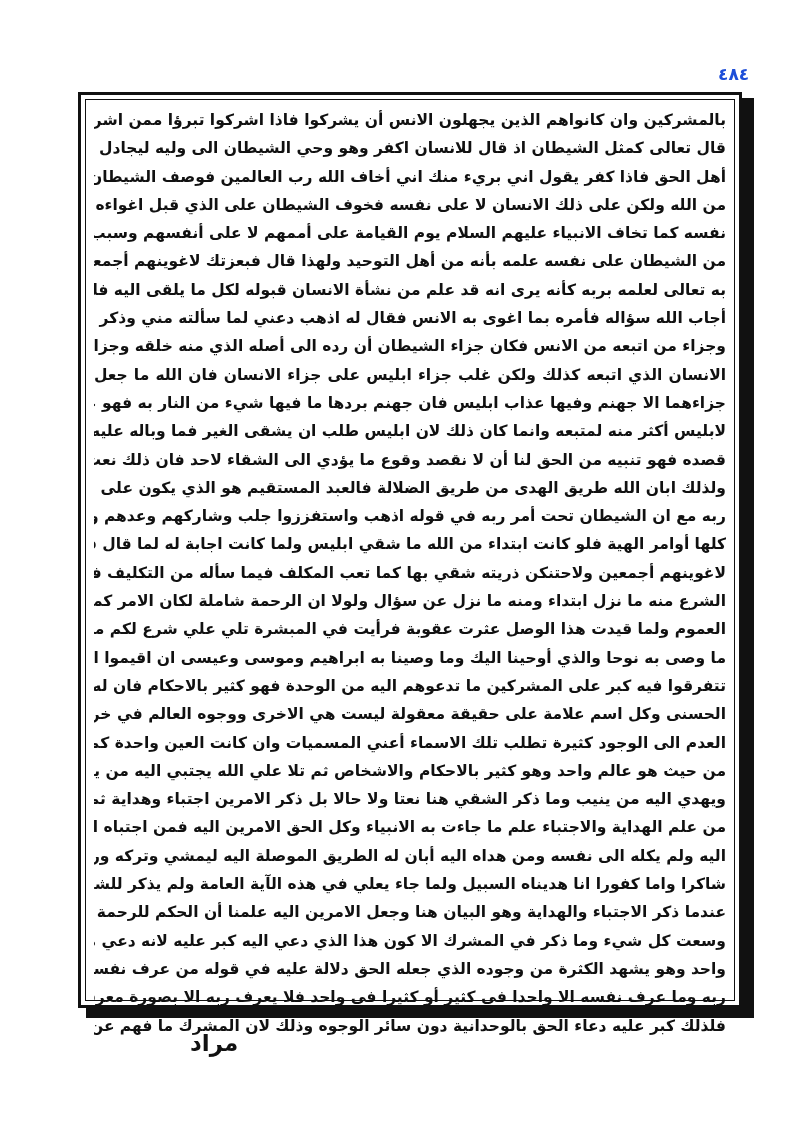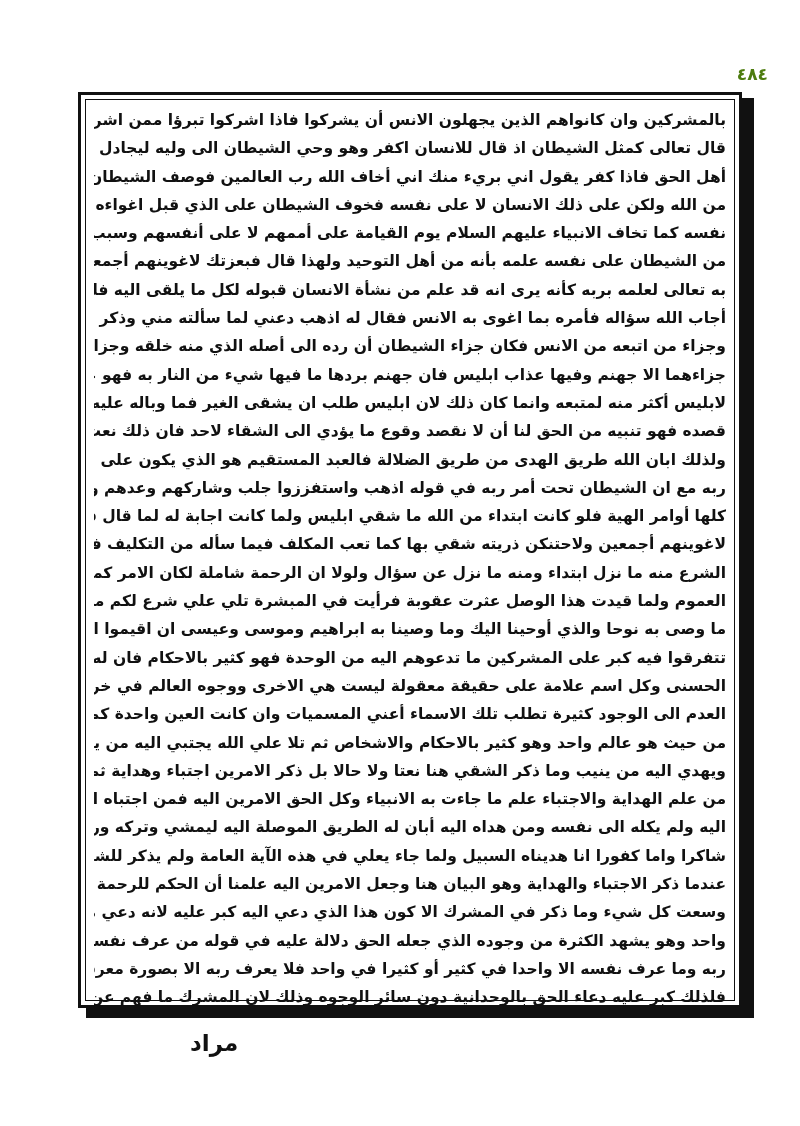--- a/index.html
+++ b/index.html
@@ -13,25 +13,25 @@
     position: relative;
     overflow: hidden;
     font-family: "DejaVu Sans", sans-serif;
     color: #111;
   }
   .page-number {
     position: absolute;
     top: 64px;
     left: 718px;
     width: 50px;
-    text-align: right;
+    text-align: left;
     font-family: "DejaVu Sans", sans-serif;
     font-size: 17px;
     font-weight: bold;
-    color: #4d7c0f;
+    color: #1d4ed8;
     direction: rtl;
   }
   .frame-shadow {
     position: absolute;
     left: 86px;
     top: 98px;
     width: 668px;
     height: 920px;
     background: #111;
   }
@@ -95,20 +95,21 @@
     <div class="text-lines" id="text-lines">
         <div class="line">بالمشركين وان كانواهم الذين يجهلون الانس أن يشركوا فاذا اشركوا تبرؤا ممن اشرك كما</div>
         <div class="line">قال تعالى كمثل الشيطان اذ قال للانسان اكفر وهو وحي الشيطان الى وليه ليجادل بالباطل</div>
         <div class="line">أهل الحق فاذا كفر يقول اني بريء منك اني أخاف الله رب العالمين فوصف الشيطان بالخوف</div>
         <div class="line">من الله ولكن على ذلك الانسان لا على نفسه فخوف الشيطان على الذي قبل اغواءه لا على</div>
         <div class="line">نفسه كما تخاف الانبياء عليهم السلام يوم القيامة على أممهم لا على أنفسهم وسبب ارتفاع الخوف</div>
         <div class="line">من الشيطان على نفسه علمه بأنه من أهل التوحيد ولهذا قال فبعزتك لاغوينهم أجمعين فأقسم</div>
         <div class="line">به تعالى لعلمه بربه كأنه يرى انه قد علم من نشأة الانسان قبوله لكل ما يلقى اليه فلما سأل ذلك</div>
         <div class="line">أجاب الله سؤاله فأمره بما اغوى به الانس فقال له اذهب دعني لما سألته مني وذكر له جزاءه</div>
         <div class="line">وجزاء من اتبعه من الانس فكان جزاء الشيطان أن رده الى أصله الذي منه خلقه وجزاء</div>
+        <div class="line">الانسان الذي اتبعه كذلك ولكن غلب جزاء ابليس على جزاء الانسان فان الله ما جعل</div>
         <div class="line">جزاءهما الا جهنم وفيها عذاب ابليس فان جهنم بردها ما فيها شيء من النار به فهو عذاب</div>
         <div class="line">لابليس أكثر منه لمتبعه وانما كان ذلك لان ابليس طلب ان يشقى الغير فما وباله عليه بما</div>
         <div class="line">قصده فهو تنبيه من الحق لنا أن لا نقصد وقوع ما يؤدي الى الشقاء لاحد فان ذلك نعت الهوى</div>
         <div class="line">ولذلك ابان الله طريق الهدى من طريق الضلالة فالعبد المستقيم هو الذي يكون على صراط</div>
         <div class="line">ربه مع ان الشيطان تحت أمر ربه في قوله اذهب واستفززوا جلب وشاركهم وعدهم وهذه</div>
         <div class="line">كلها أوامر الهية فلو كانت ابتداء من الله ما شقي ابليس ولما كانت اجابة له لما قال فبعزتك</div>
         <div class="line">لاغوينهم أجمعين ولاحتنكن ذريته شقي بها كما تعب المكلف فيما سأله من التكليف فان</div>
         <div class="line">الشرع منه ما نزل ابتداء ومنه ما نزل عن سؤال ولولا ان الرحمة شاملة لكان الامر كما ظهر في</div>
         <div class="line">العموم ولما قيدت هذا الوصل عثرت عقوبة فرأيت في المبشرة تلي علي شرع لكم من الدين</div>
         <div class="line">ما وصى به نوحا والذي أوحينا اليك وما وصينا به ابراهيم وموسى وعيسى ان اقيموا الدين ولا</div>

